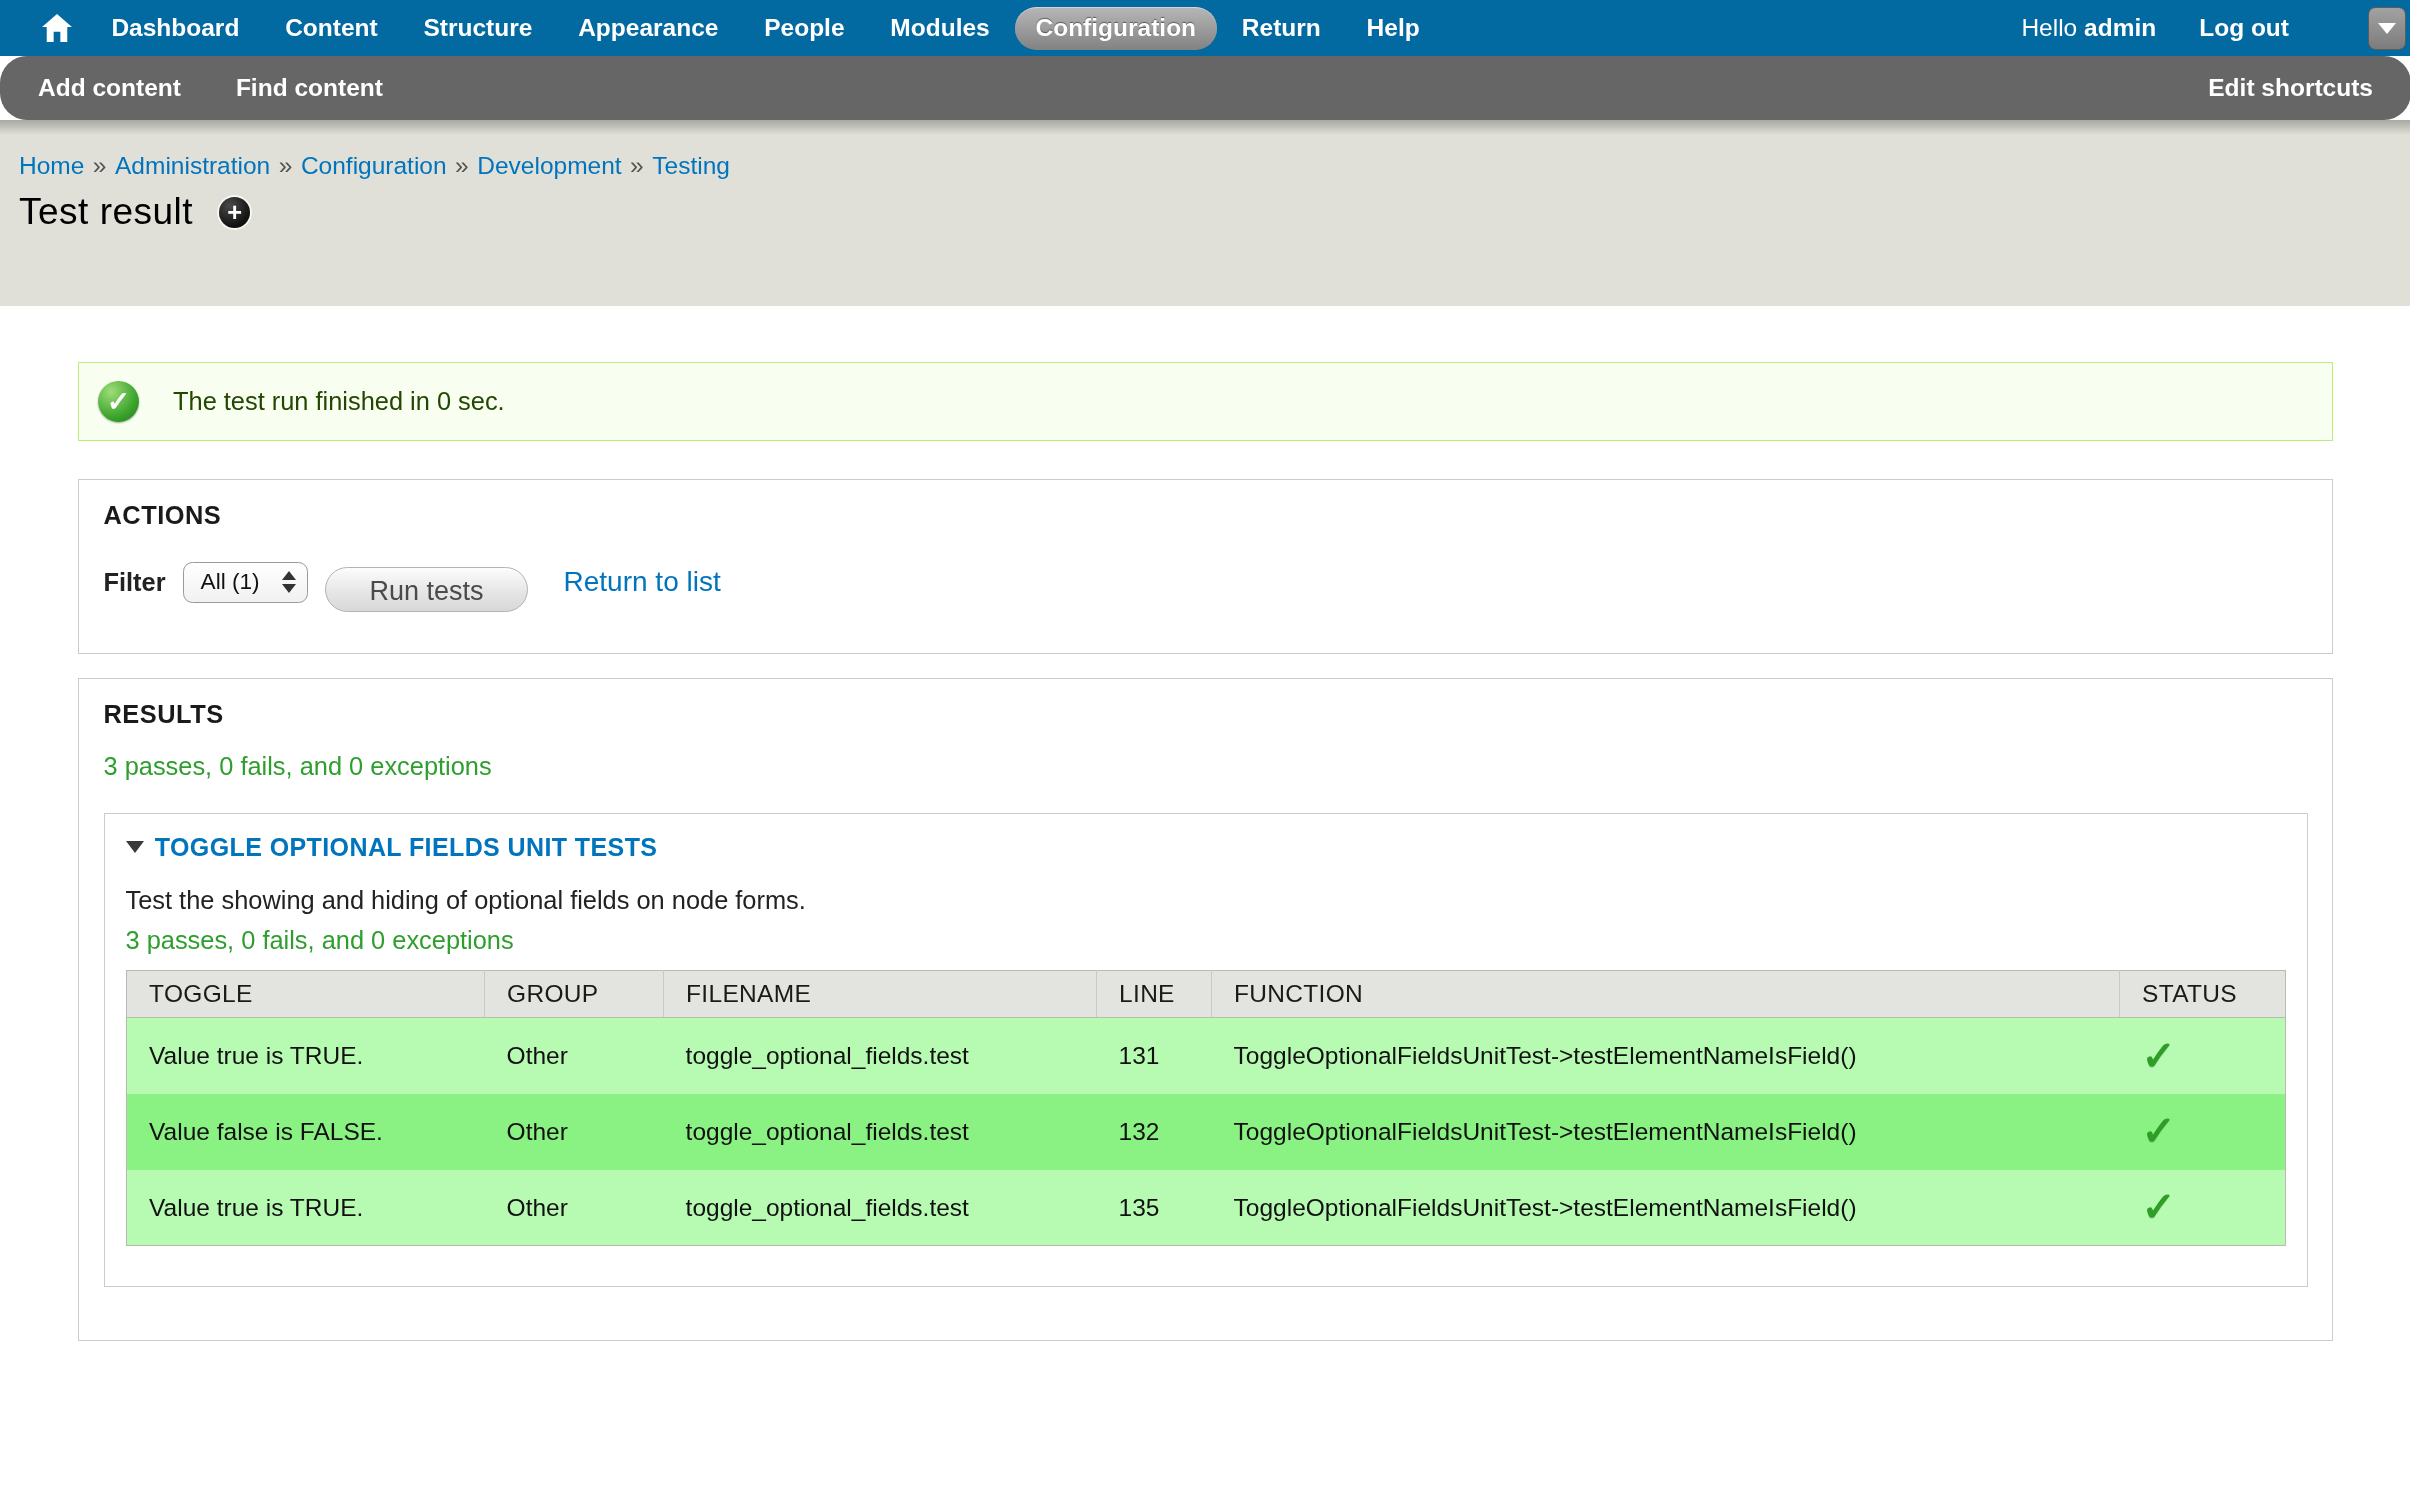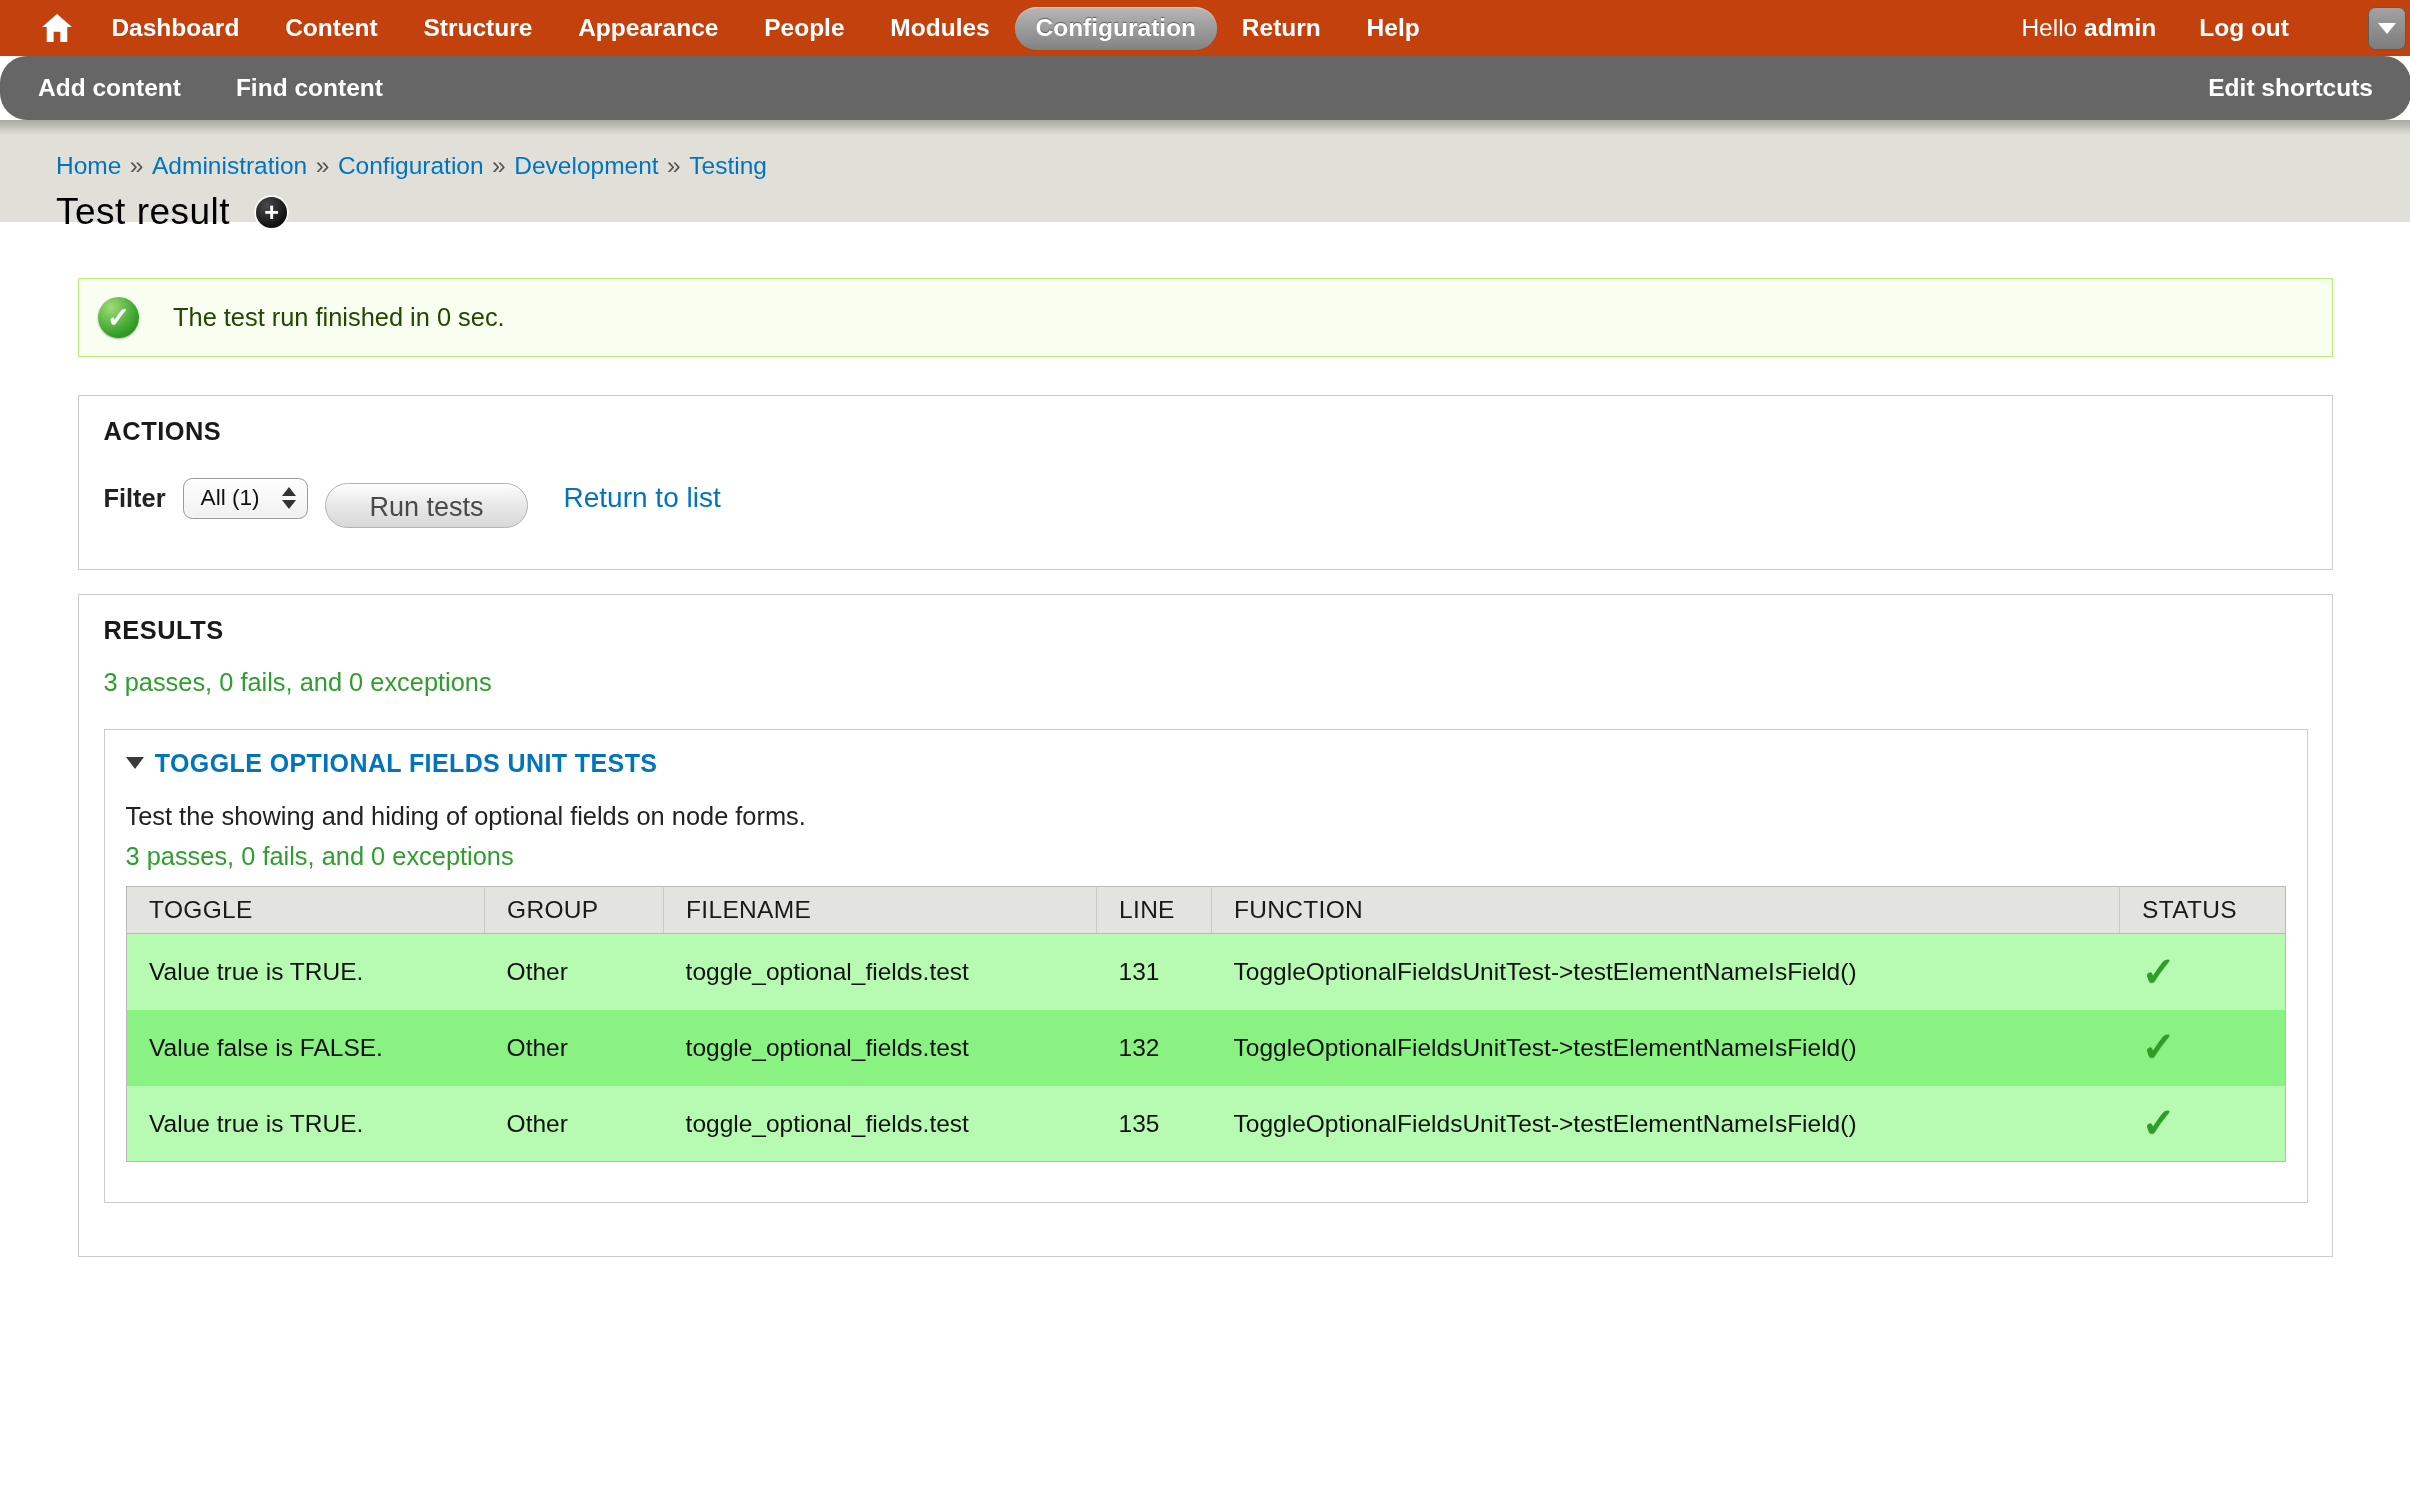--- a/index.html
+++ b/index.html
@@ -8,21 +8,21 @@
     font-family: "Liberation Sans", sans-serif;
     background: #ffffff;
     color: #222;
     overflow: hidden;
   }
   a { text-decoration: none; }
 
   
   .toolbar {
     height: 56px;
-    background: #c2410c;
+    background: #0369a1;
     display: flex;
     align-items: center;
     color: #fff;
     font-size: 24.5px;
     font-weight: bold;
     position: relative;
     padding-left: 24.5px;
   }
   .home-btn { display: flex; align-items: center; padding: 0 17px; cursor: pointer; }
   .nav-item {
@@ -79,24 +79,24 @@
     font-size: 24.5px;
     font-weight: bold;
     padding: 0 38px;
     border-radius: 27px;
   }
   .shortcut-link { color: #fff; margin-right: 55px; cursor: pointer; }
   .edit-shortcuts { margin-left: auto; margin-right: 0; color: #fff; cursor: pointer; }
 
   
   .pageheader {
-    height: 102px;
+    height: 186px;
     background: #e0e0d8;
     position: relative;
-    padding: 0 56px;
+    padding: 0 19px;
   }
   .pageheader::before {
     content: "";
     position: absolute;
     top: 0; left: 0; right: 0;
     height: 15px;
     background: linear-gradient(rgba(0,0,0,.25), rgba(0,0,0,0));
     pointer-events: none;
   }
   .breadcrumb { padding-top: 32px; font-size: 24.5px; color: #444; }

